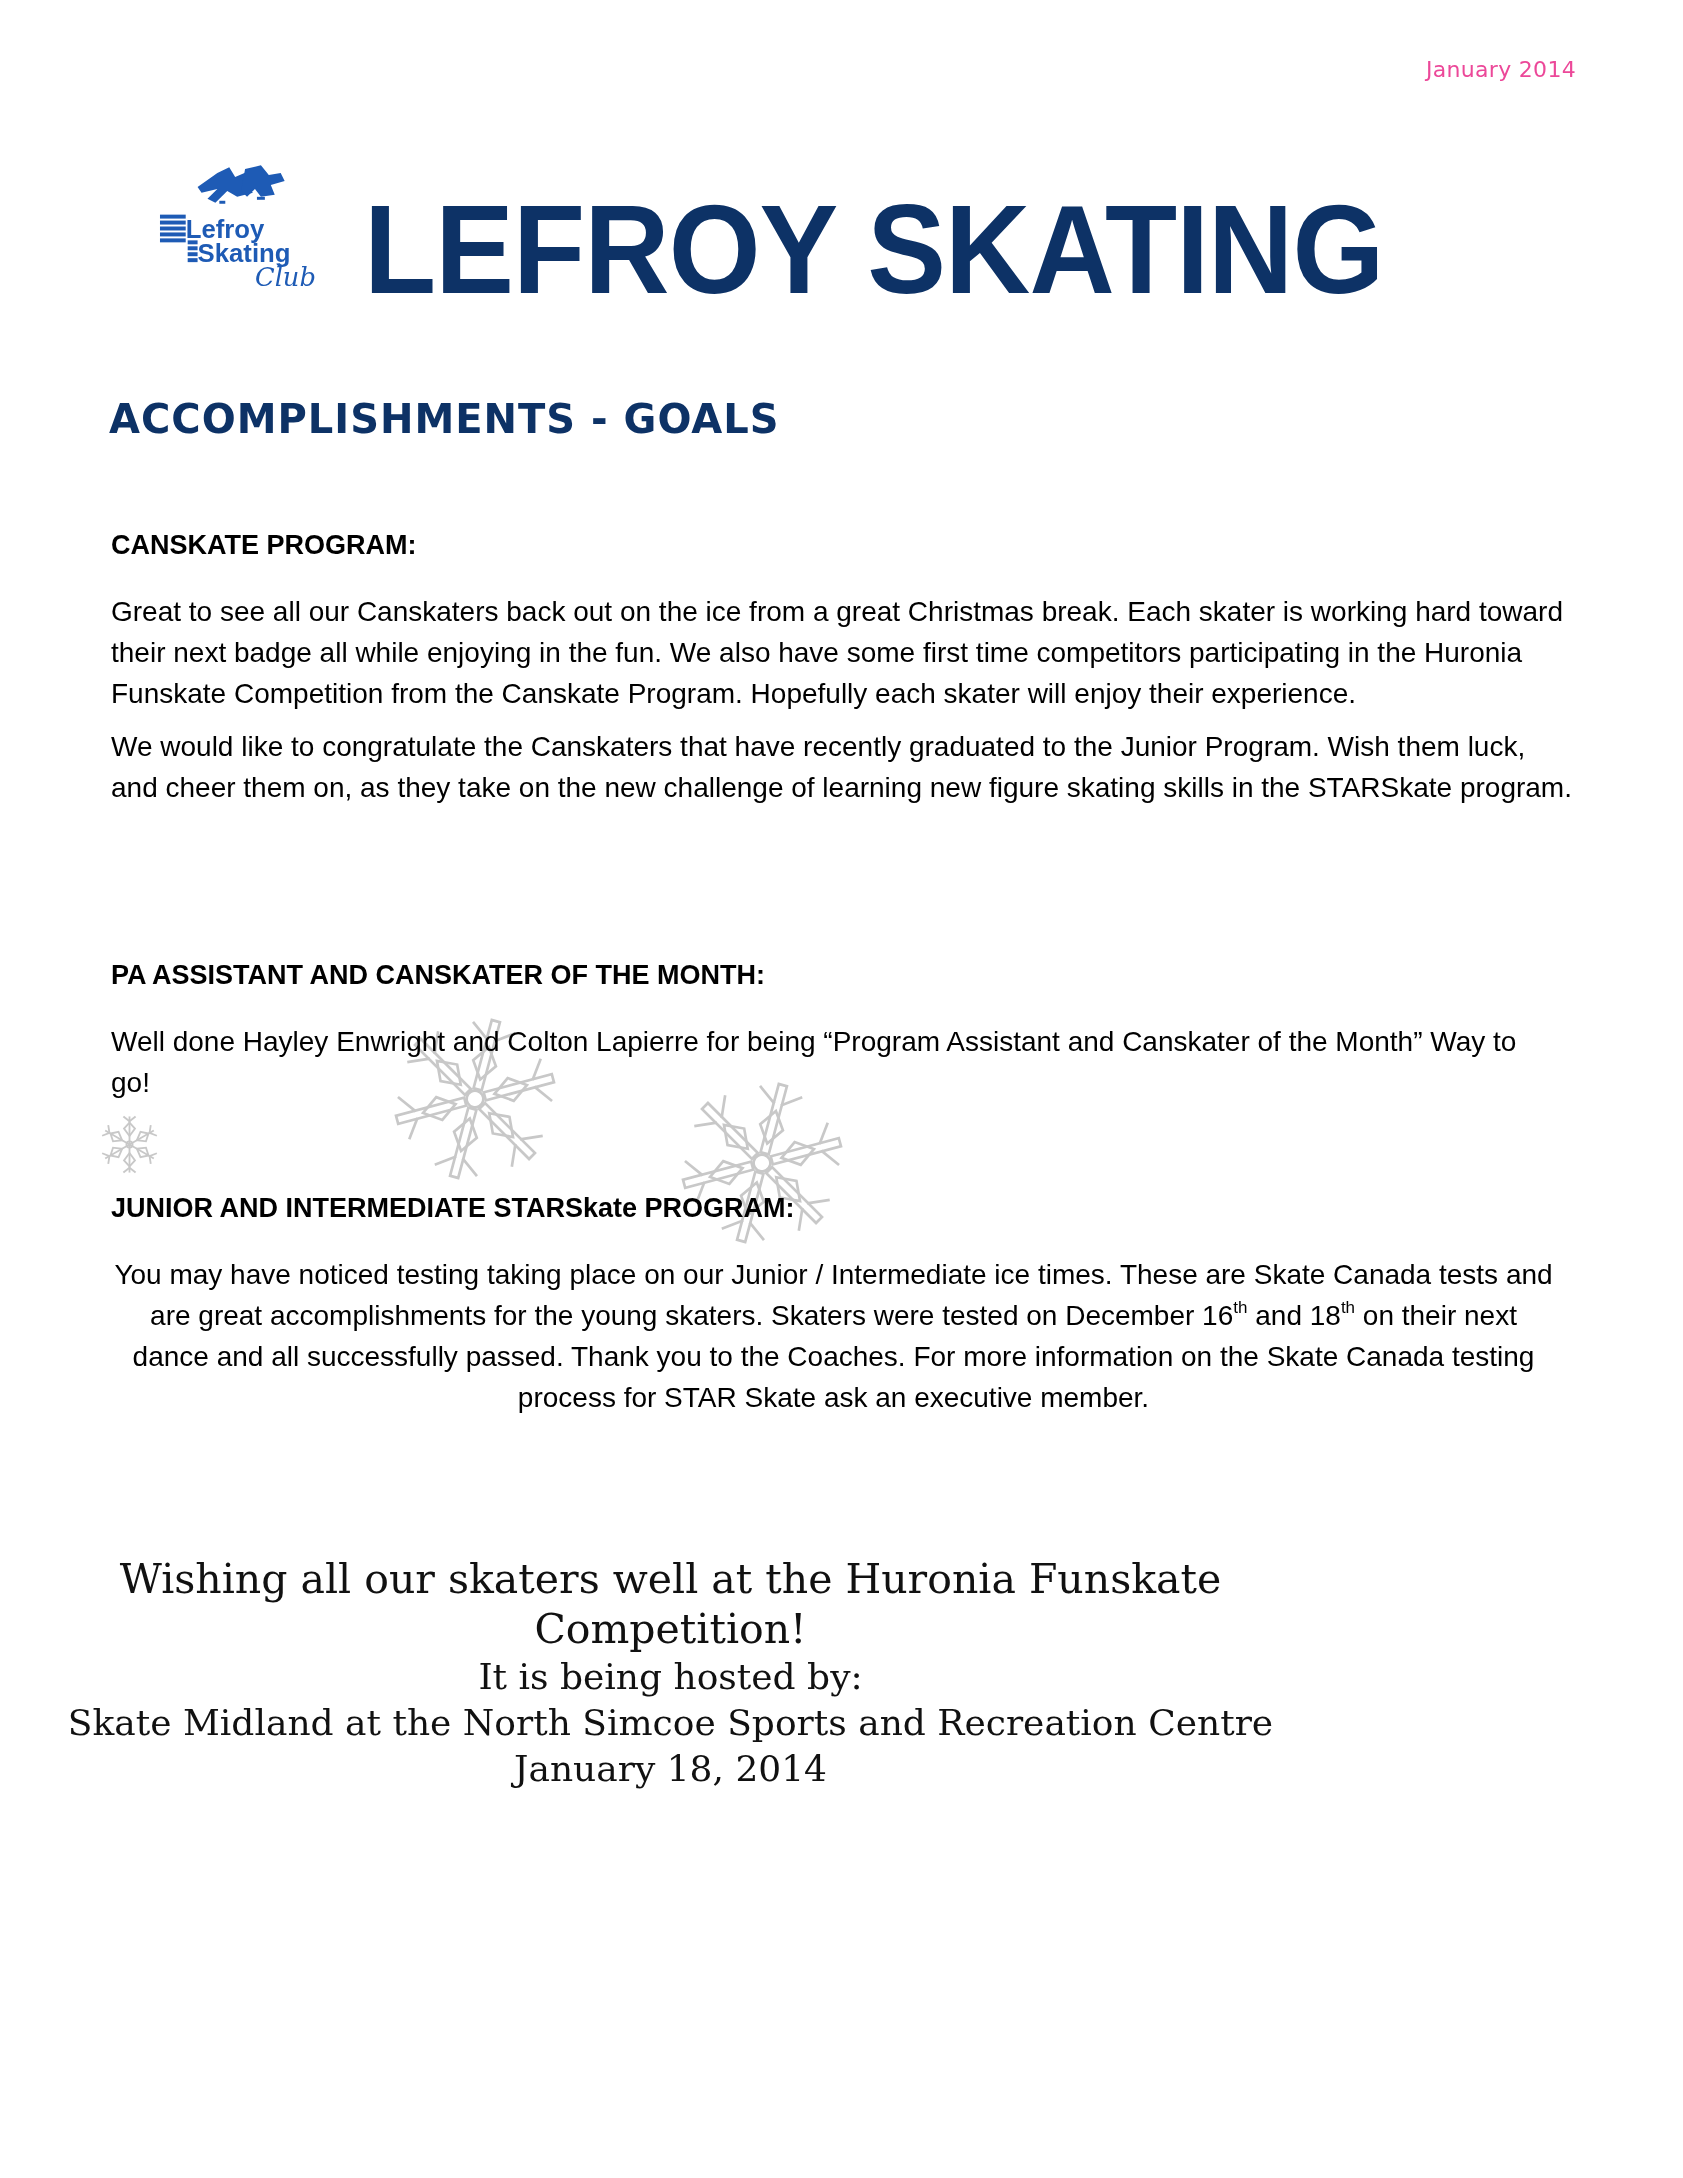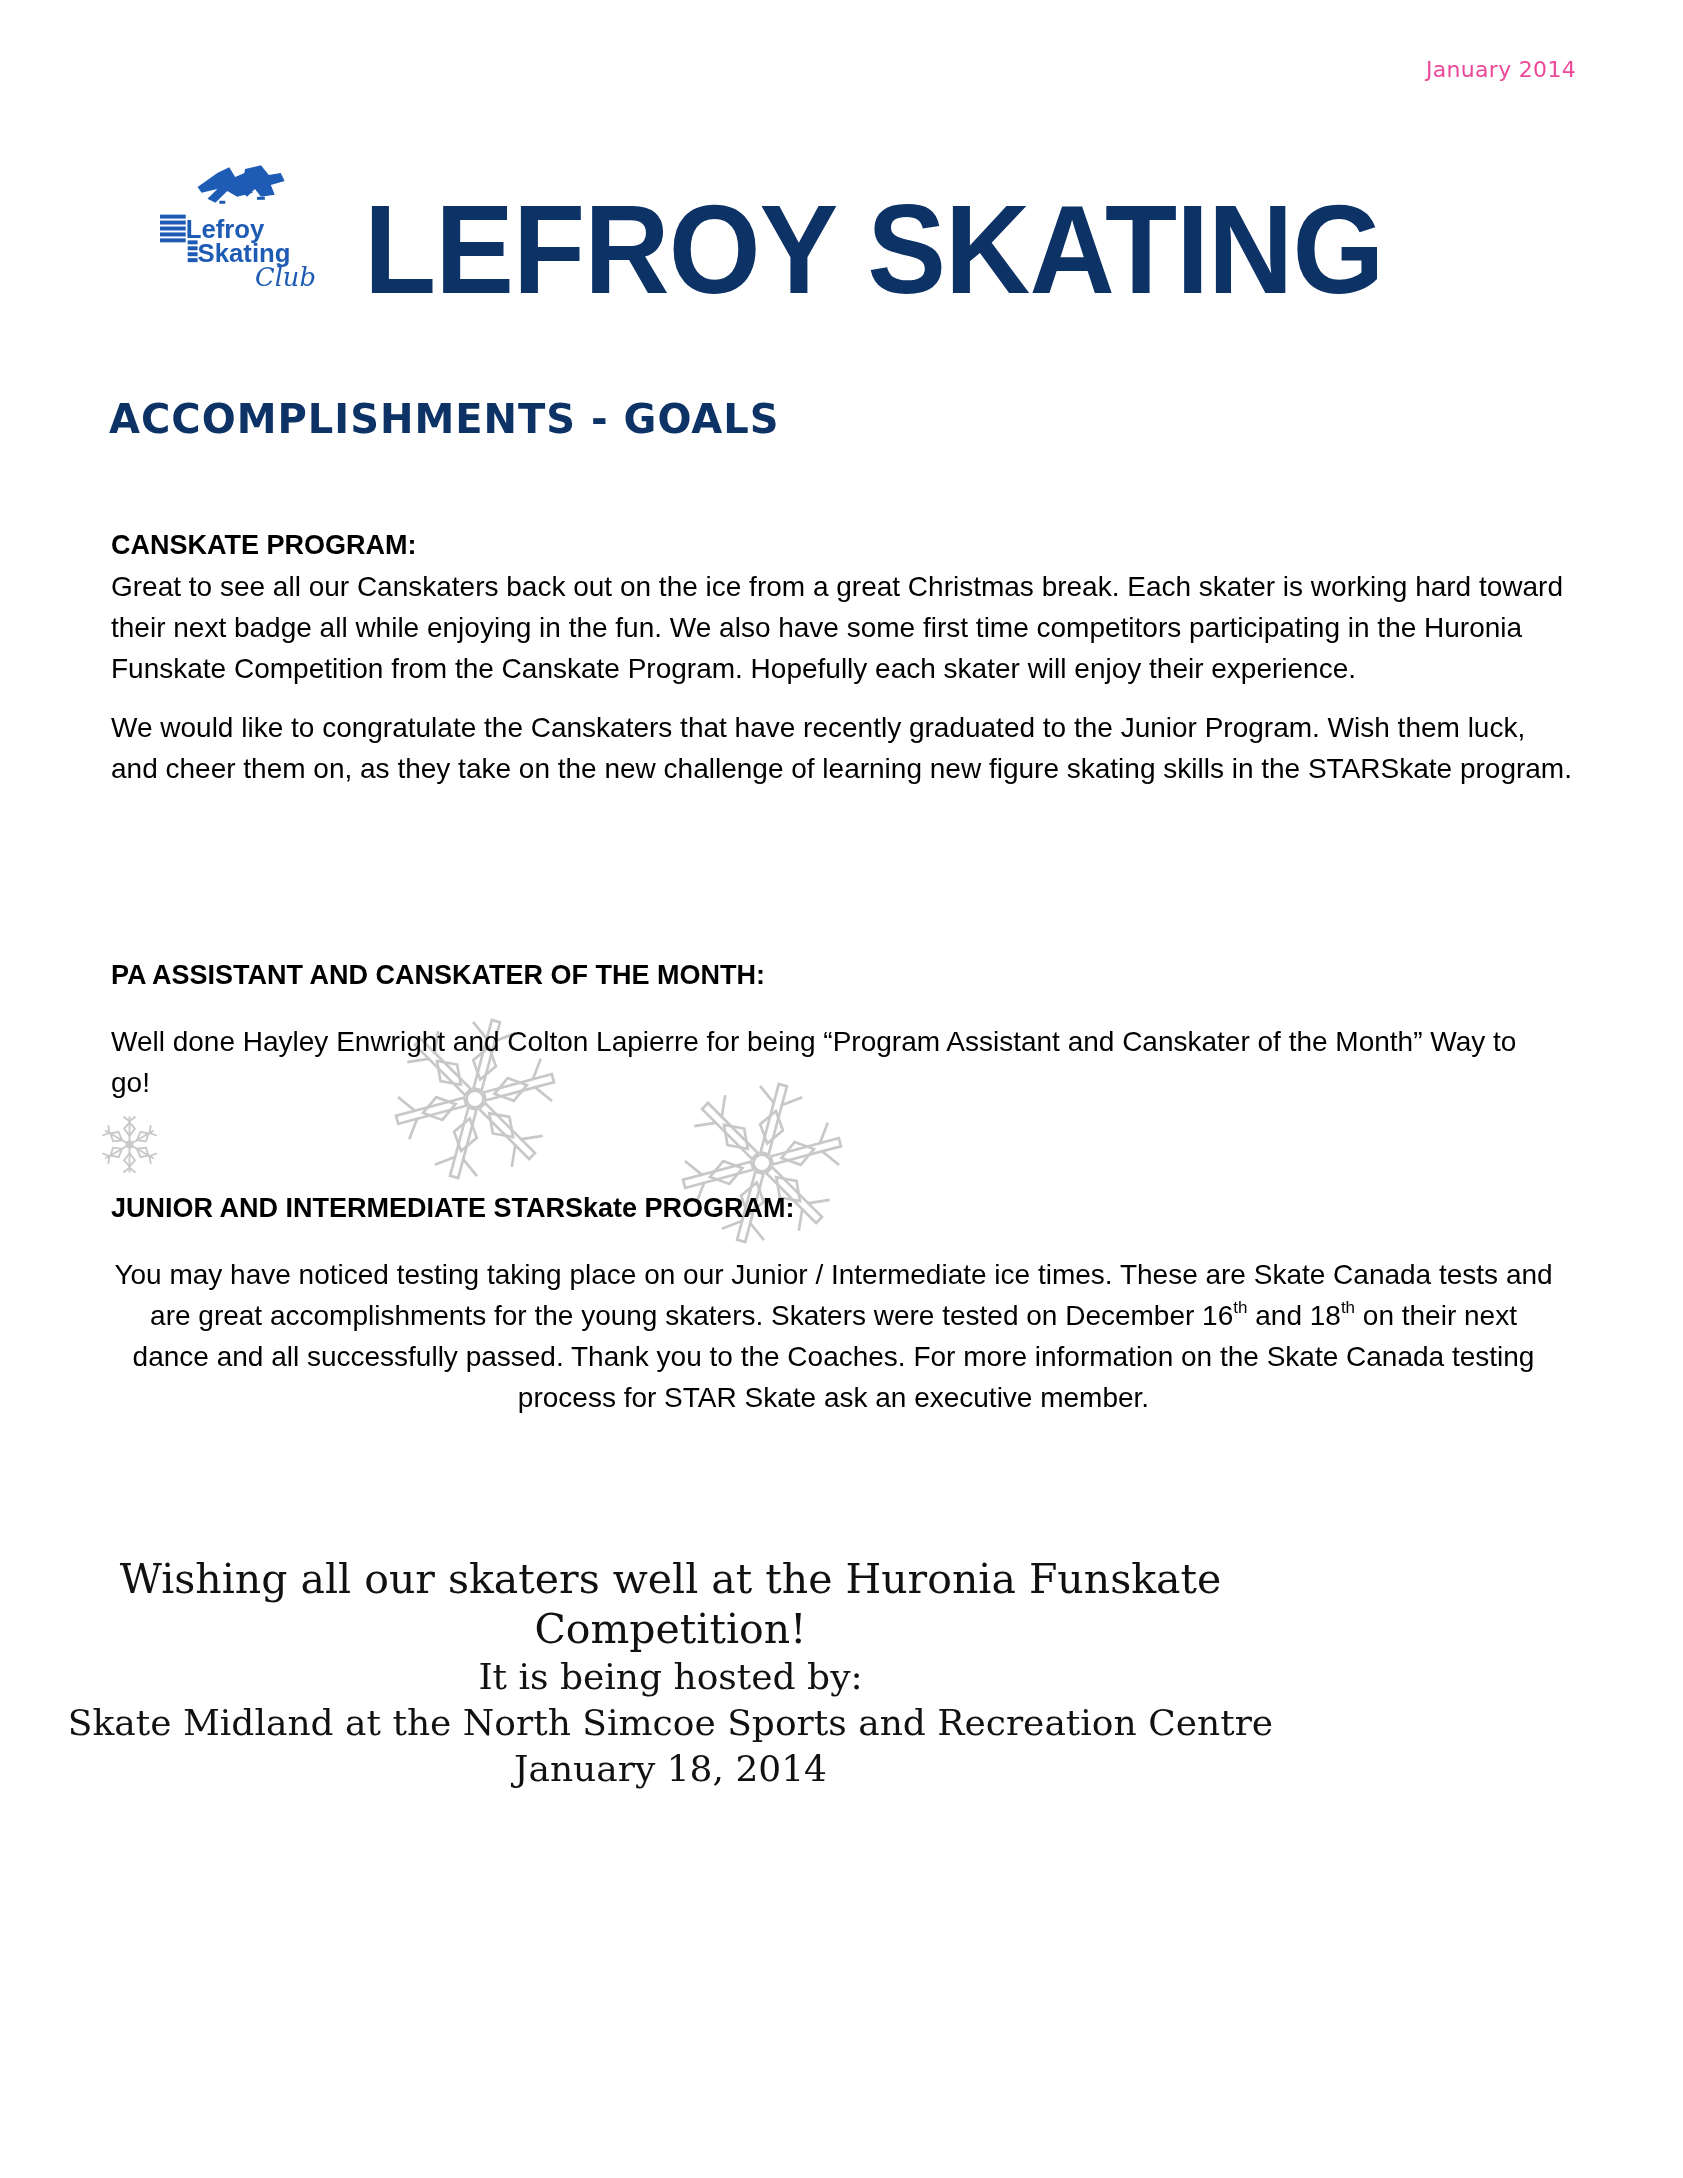--- a/index.html
+++ b/index.html
@@ -13,22 +13,22 @@
   .masthead { position: absolute; left: 364px; top: 186px; font-family: "Liberation Sans", sans-serif; font-weight: bold; font-size: 127px; line-height: 1; color: #0d3266; letter-spacing: -1px; transform: scaleX(0.93); transform-origin: left top; white-space: nowrap; }
 
   .page-title { position: absolute; left: 109px; top: 396px; font-family: "DejaVu Sans", sans-serif; font-weight: bold; font-size: 40px; color: #0d3266; letter-spacing: 1px; white-space: nowrap; }
 
   .content { position: absolute; left: 111px; width: 1465px; font-family: "Liberation Sans", sans-serif; font-size: 28px; line-height: 41px; color: #000; }
   .section-heading { font-weight: bold; font-size: 27px; margin: 0; }
   .para { margin: 0; }
   sup { font-size: 17px; line-height: 0; vertical-align: 12px; }
 
   .s1 { top: 525px; }
-  .s1 .para1 { }
-  .s1 .para2 { margin-top: 18px; }
+  .s1 .para1 { margin-top: 25px; }
+  .s1 .para2 { margin-top: 12px; }
   .s2 { top: 955px; }
   .s2 .para1 { margin-top: 25px; }
   .s3 { top: 1188px; }
   .s3 .para1 { margin-top: 25px; text-align: center; }
 
   .closing { position: absolute; left: 0; width: 1341px; top: 1554px; text-align: center; font-family: "DejaVu Serif", serif; color: #111; }
   .closing .line1 { font-size: 41px; line-height: 50px; }
   .closing .line2, .closing .line3, .closing .line4 { font-size: 36px; line-height: 46px; }
 
   .snowflake { position: absolute; z-index: 0; }

